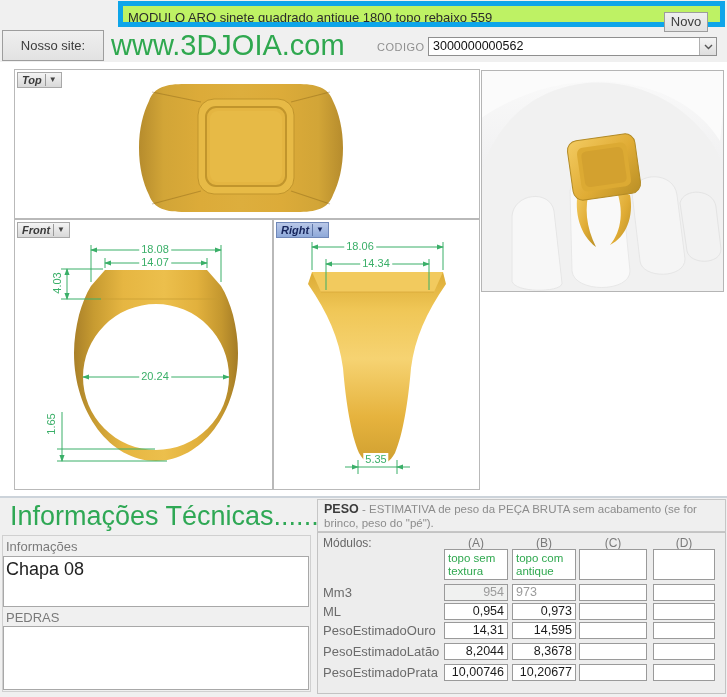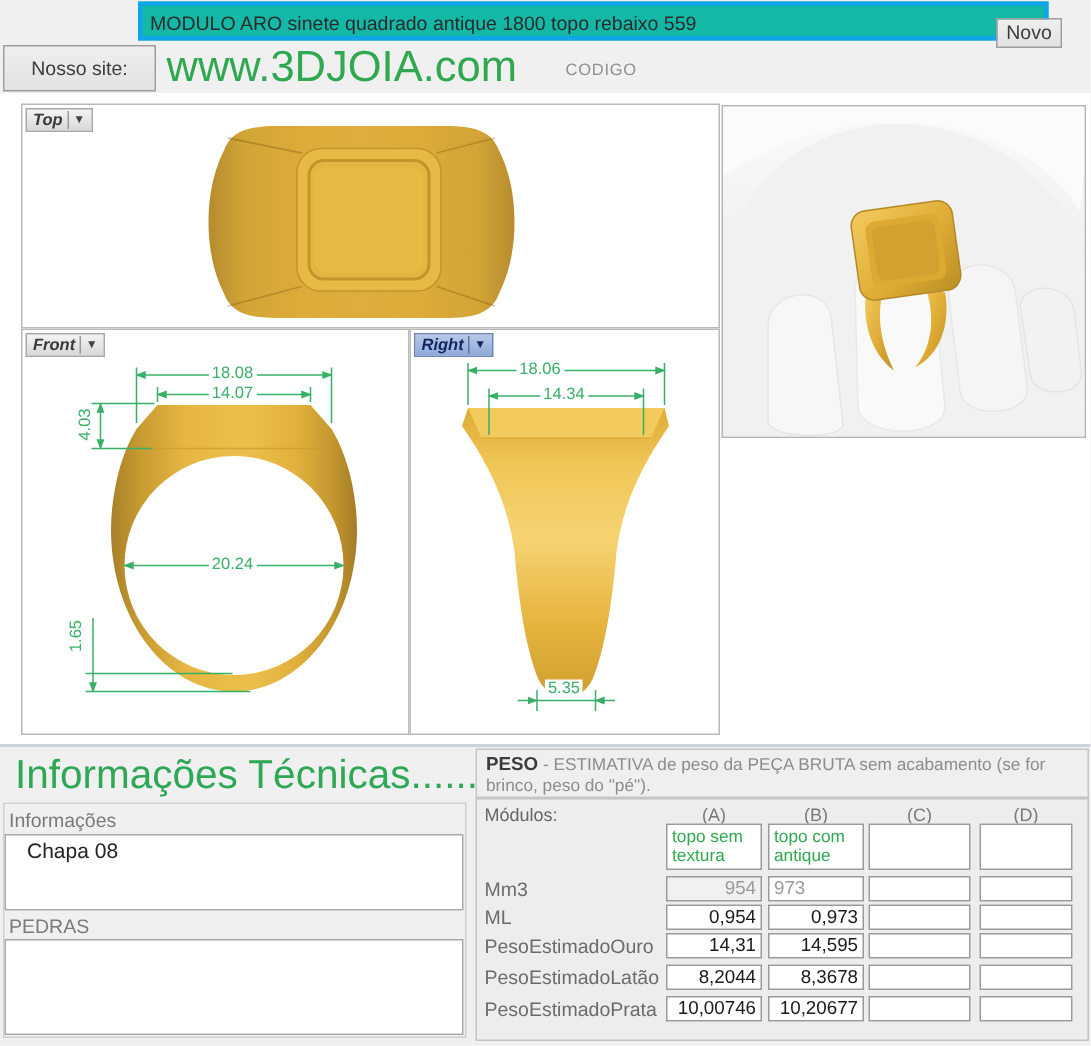--- a/index.html
+++ b/index.html
@@ -6,21 +6,21 @@
   html,body { width:727px; height:697px; overflow:hidden; }
   body { font-family:"Liberation Sans", sans-serif; background:#f0f0f0; position:relative; }
   #app { position:absolute; left:0; top:0; width:727px; height:697px; background:#f0f0f0; }
 
   .abs { position:absolute; }
   .btn { position:absolute; background:linear-gradient(#efefef,#e2e2e2); border:1px solid #9d9d9d; color:#3c3c3c; font-size:13px; text-align:center; cursor:default; }
   .btn-arquivo { left:2px; top:1px; width:102px; height:25px; line-height:23px; }
   .btn-site { left:2px; top:30px; width:102px; height:31px; line-height:29px; }
   .btn-novo { left:664px; top:12px; width:44px; height:20px; line-height:18px; z-index:6; }
 
-  .file-field { left:92px; top:1px; width:607px; height:26px; background:#14b8a6; border:3px solid #0ea5e9; font-size:13px; line-height:24px; padding-left:5px; color:#2b2b2b; white-space:nowrap; overflow:hidden; }
+  .file-field { left:118px; top:1px; width:607px; height:26px; background:#bef264; border:5px solid #0ea5e9; font-size:13px; line-height:24px; padding-left:5px; color:#2b2b2b; white-space:nowrap; overflow:hidden; }
   .site-url { left:111px; top:28px; height:34px; line-height:34px; font-size:29px; color:#2fa84f; letter-spacing:0px; }
   .codigo-label { left:377px; top:41px; font-size:11px; color:#8f8f8f; letter-spacing:0.5px; }
   .combo { left:428px; top:37px; width:289px; height:19px; background:#fff; border:1px solid #8f8f8f; }
   .combo-value { position:absolute; left:4px; top:0; line-height:17px; font-size:12.5px; color:#111; }
   .combo-arrow { position:absolute; right:0; top:0; width:17px; height:17px; background:linear-gradient(#f4f4f4,#dedede); border-left:1px solid #b0b0b0; display:flex; align-items:center; justify-content:center; }
 
   .canvas-band { left:0; top:62px; width:727px; height:434px; background:#fff; }
   .pane { position:absolute; background:#fff; border:1px solid #b9b9b9; overflow:hidden;font-style:italic; }
   .pane-top   { left:14px;  top:69px;  width:466px; height:150px; }
   .pane-front { left:14px;  top:219px; width:259px; height:271px; }
@@ -44,21 +44,21 @@
 
   .tech-title { left:10px; top:501px; font-size:27px; color:#2fa855; white-space:nowrap; }
 
   .peso-box { left:317px; top:499px; width:409px; height:33px; background:#efefef; border:1px solid #c6c6c6; padding:2px 6px; font-size:11.5px; line-height:14px; color:#8c8c8c; }
   .peso-box b { font-size:12.5px; color:#3c3c3c; }
 
   .info-frame { left:2px; top:535px; width:309px; height:157px; border:1px solid #d0d0d0; }
   .side-label { font-size:13px; color:#7a7a7a; }
   .lbl-info { left:6px; top:539px; }
   .lbl-pedras { left:6px; top:610px; }
-  .text-box { position:absolute; background:#fff; border:1px solid #a8a8a8; font-size:14px; color:#222; padding:2px 14px; }
+  .text-box { position:absolute; background:#fff; border:1px solid #a8a8a8; font-size:18px; color:#222; padding:2px 2px; }
   .box-info { left:3px; top:556px; width:306px; height:51px; }
   .box-pedras { left:3px; top:626px; width:306px; height:64px; }
 
   .mod-table { left:317px; top:532px; width:409px; height:162px; background:#ededed; border:1px solid #c3c3c3; }
   .mod-label { position:absolute; left:5px; top:3px; font-size:12px; color:#666; }
   .col-letter { position:absolute; top:3px; font-size:12px; color:#7a7a7a; text-align:center; }
   .hdr-box { position:absolute; top:16px; height:31px; background:#fff; border:1px solid #9a9a9a; font-size:11.5px; line-height:13px; color:#2fa84f; padding:2px 3px; overflow:hidden; }
   .trow { position:absolute; left:0; width:100%; height:17px; }
   .trow-label { position:absolute; left:5px; top:1px; font-size:13px; color:#6b6b6b; white-space:nowrap; }
   .vbox { position:absolute; top:0; height:17px; background:#fff; border:1px solid #9a9a9a; font-size:12.5px; line-height:15px; color:#1b1b1b; text-align:right; padding:0 3px; overflow:hidden; }
@@ -70,20 +70,28 @@
 <body>
 
 <div id="app">
 
   <div class="abs file-field">MODULO ARO sinete quadrado antique 1800 topo rebaixo 559</div>
   <div class="btn btn-novo">Novo</div>
 
   <div class="btn btn-site">Nosso site:</div>
   <div class="abs site-url">www.3DJOIA.com</div>
   <div class="abs codigo-label">CODIGO</div>
+  <div class="abs combo">
+    <span class="combo-value">3000000000562</span>
+    <span class="combo-arrow">
+      <svg width="9" height="6" viewBox="0 0 9 6">
+          <polyline points="1,1 4.5,4.5 8,1" fill="none" stroke="#555" stroke-width="1.4"></polyline>
+        </svg>
+    </span>
+  </div>
 
   <div class="abs canvas-band"></div>
 
   <div class="pane pane-top">
     <span class="vp-tab">
       <span>Top</span>
       <span class="sep"></span>
       <span class="caret">▼</span>
     </span>
     <svg class="drawing" width="464" height="148" viewBox="0 0 464 148">

